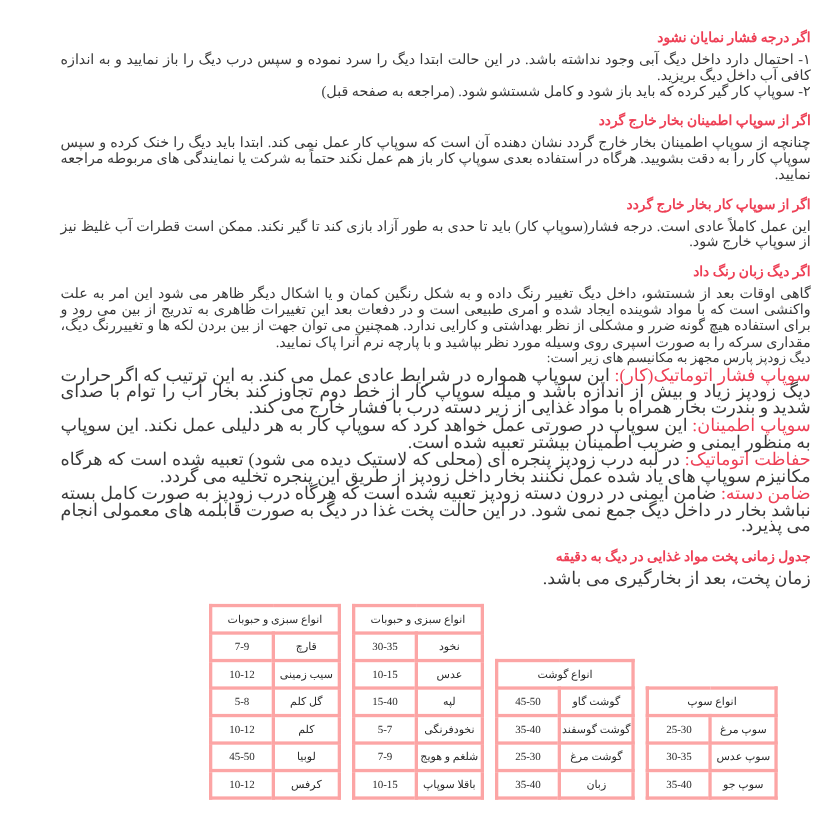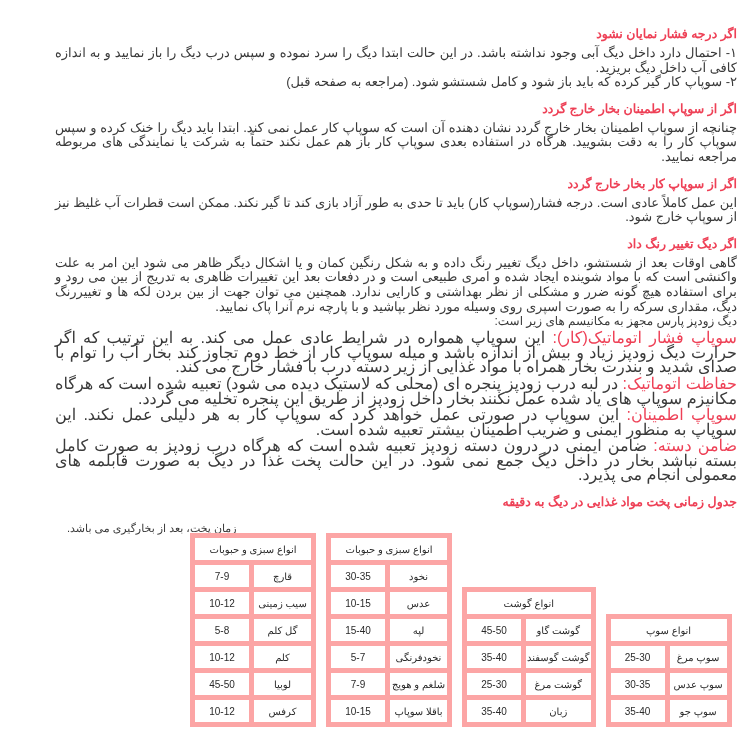--- a/index.html
+++ b/index.html
@@ -1,43 +1,43 @@
 <!DOCTYPE html>
 <html lang="fa" dir="rtl"><head>
 <meta charset="utf-8">
 <style>
   html,body{margin:0;padding:0;background:#fff;}
   .page{
     position:relative;width:708px;height:750px;background:#ffffff;
-    font-family:Liberation Sans, sans-serif;color:#3a3a3a;direction:rtl;
+    font-family:Liberation Serif, serif;color:#3a3a3a;direction:rtl;
     overflow:hidden;box-sizing:border-box;
   }
   .content{padding:26px 13px 0 13px;}
   .sec-heading{
     color:#ee4056;font-size:12.5px;font-weight:bold;
     margin:11px 0 5px 0;text-align:right;
   }
   .sec-heading.first{margin-top:0;}
   .body-p{
     font-size:13px;line-height:14.6px;margin:0;text-align:justify;
     color:#3a3a3a;
   }
   .body-p + .body-p{margin-top:0;}
   .intro-line{font-size:12px;line-height:15px;margin:0;text-align:right;}
   .mech-p{font-size:16px;line-height:14.6px;margin:2px 0 0 0;text-align:justify;}
   .lbl{color:#ee4056;}
-  .note-line{font-size:11px;line-height:15px;margin:12px;text-align:left;}
+  .note-line{font-size:16px;line-height:15px;margin:0;text-align:right;}
   .tables{
     position:absolute;left:148px;bottom:23px;
     display:flex;flex-direction:row;align-items:flex-end;gap:10px;
     direction:ltr;
   }
   table.ct{border-collapse:collapse;direction:rtl;table-layout:fixed;}
   table.ct th,table.ct td{
-    border:5px solid #fca5a5;height:22px;padding:0 1px;
+    border:3px solid #fca5a5;height:22px;padding:0 1px;
     text-align:center;vertical-align:middle;
     font-size:10px;font-weight:normal;color:#2a2a2a;
     overflow:hidden;white-space:nowrap;
   }
   td.name{width:55px;}
   td.time{width:52px;direction:ltr;margin-left:37px;}
   th.tbl-hdr{width:109px;}
 </style>
 </head>
 <body>
@@ -48,27 +48,27 @@
     <h2 class="sec-heading first">اگر درجه فشار نمایان نشود</h2>
     <p class="body-p">۱- احتمال دارد داخل دیگ آبی وجود نداشته باشد. در این حالت ابتدا دیگ را سرد نموده و سپس درب دیگ را باز نمایید و به اندازه کافی آب داخل دیگ بریزید.</p>
     <p class="body-p">۲- سوپاپ کار گیر کرده که باید باز شود و کامل شستشو شود. (مراجعه به صفحه قبل)</p>
 
     <h2 class="sec-heading">اگر از سوپاپ اطمینان بخار خارج گردد</h2>
     <p class="body-p">چنانچه از سوپاپ اطمینان بخار خارج گردد نشان دهنده آن است که سوپاپ کار عمل نمی کند. ابتدا باید دیگ را خنک کرده و سپس سوپاپ کار را به دقت بشویید. هرگاه در استفاده بعدی سوپاپ کار باز هم عمل نکند حتماً به شرکت یا نمایندگی های مربوطه مراجعه نمایید.</p>
 
     <h2 class="sec-heading">اگر از سوپاپ کار بخار خارج گردد</h2>
     <p class="body-p">این عمل کاملاً عادی است. درجه فشار(سوپاپ کار) باید تا حدی به طور آزاد بازی کند تا گیر نکند. ممکن است قطرات آب غلیظ نیز از سوپاپ خارج شود.</p>
 
-    <h2 class="sec-heading">اگر دیگ تغییر رنگ داد</h2>
+    <h2 class="sec-heading">اگر دیگ زبان رنگ داد</h2>
     <p class="body-p">گاهی اوقات بعد از شستشو، داخل دیگ تغییر رنگ داده و به شکل رنگین کمان و یا اشکال دیگر ظاهر می شود این امر به علت واکنشی است که با مواد شوینده ایجاد شده و امری طبیعی است و در دفعات بعد این تغییرات ظاهری به تدریج از بین می رود و برای استفاده هیچ گونه ضرر و مشکلی از نظر بهداشتی و کارایی ندارد. همچنین می توان جهت از بین بردن لکه ها و تغییررنگ دیگ، مقداری سرکه را به صورت اسپری روی وسیله مورد نظر بپاشید و با پارچه نرم آنرا پاک نمایید.</p>
 
     <p class="intro-line">دیگ زودپز پارس مجهز به مکانیسم های زیر است:</p>
     <p class="mech-p"><span class="lbl">سوپاپ فشار اتوماتیک(کار):</span> <span>این سوپاپ همواره در شرایط عادی عمل می کند. به این ترتیب که اگر حرارت دیگ زودپز زیاد و بیش از اندازه باشد و میله سوپاپ کار از خط دوم تجاوز کند بخار آب را توام با صدای شدید و بندرت بخار همراه با مواد غذایی از زیر دسته درب با فشار خارج می کند.</span></p>
+    <p class="mech-p"><span class="lbl">سوپاپ اطمینان:</span> <span>این سوپاپ در صورتی عمل خواهد کرد که سوپاپ کار به هر دلیلی عمل نکند. این سوپاپ به منظور ایمنی و ضریب اطمینان بیشتر تعبیه شده است.</span></p>
     <p class="mech-p"><span class="lbl">حفاظت اتوماتیک:</span> <span>در لبه درب زودپز پنجره ای (محلی که لاستیک دیده می شود) تعبیه شده است که هرگاه مکانیزم سوپاپ های یاد شده عمل نکنند بخار داخل زودپز از طریق این پنجره تخلیه می گردد.</span></p>
-    <p class="mech-p"><span class="lbl">سوپاپ اطمینان:</span> <span>این سوپاپ در صورتی عمل خواهد کرد که سوپاپ کار به هر دلیلی عمل نکند. این سوپاپ به منظور ایمنی و ضریب اطمینان بیشتر تعبیه شده است.</span></p>
     <p class="mech-p"><span class="lbl">ضامن دسته:</span> <span>ضامن ایمنی در درون دسته زودپز تعبیه شده است که هرگاه درب زودپز به صورت کامل بسته نباشد بخار در داخل دیگ جمع نمی شود. در این حالت پخت غذا در دیگ به صورت قابلمه های معمولی انجام می پذیرد.</span></p>
 
     <h2 class="sec-heading">جدول زمانی پخت مواد غذایی در دیگ به دقیقه</h2>
     <p class="note-line">زمان پخت، بعد از بخارگیری می باشد.</p>
   </div>
 
   <div class="tables">
 
     <table class="ct">
       <tbody>

